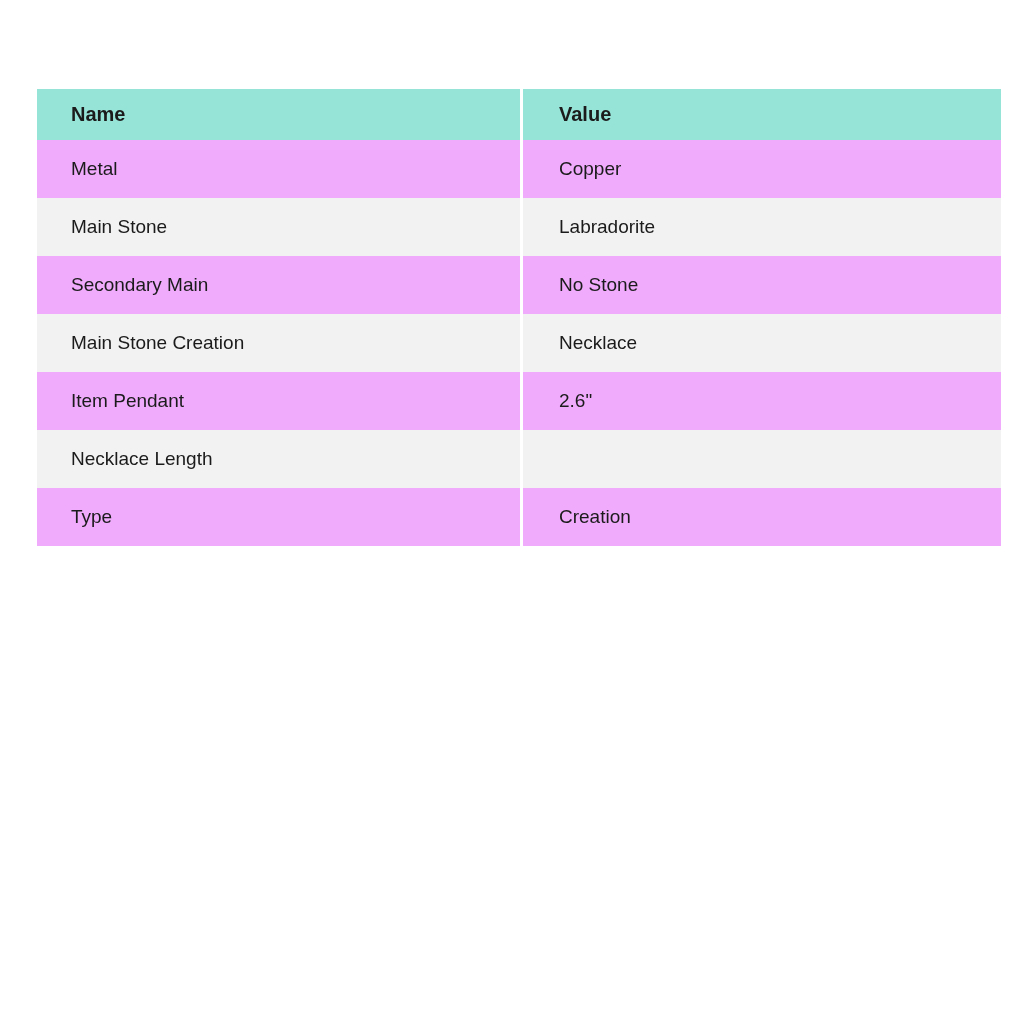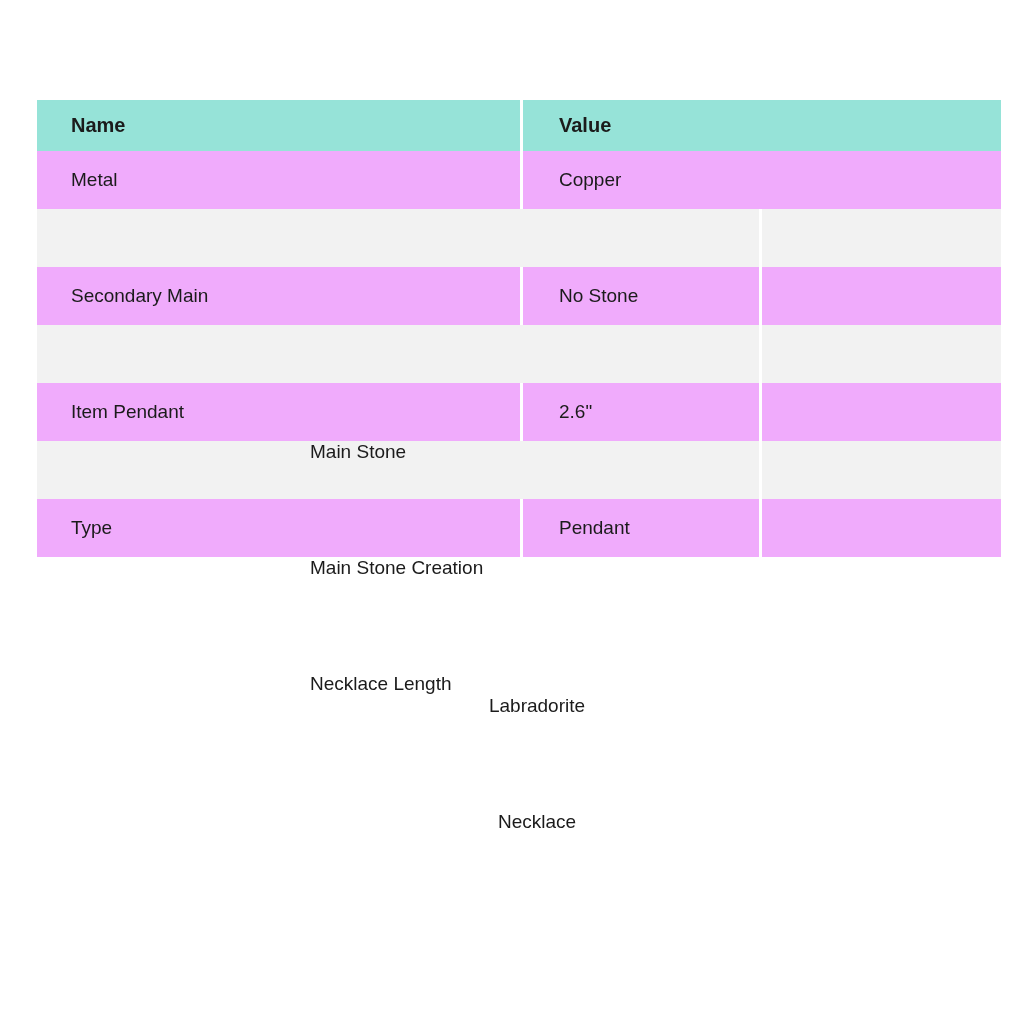--- a/index.html
+++ b/index.html
@@ -6,21 +6,21 @@
   html, body {
     width: 1024px;
     height: 1024px;
     background: #ffffff;
     font-family: "Liberation Sans", "DejaVu Sans", sans-serif;
     overflow: hidden;
   }
   .attr-table {
     position: absolute;
     left: 37px;
-    top: 100px;
+    top: 89px;
     width: 964px;
     color: var(--text-color, #1b1b1b);
   }
   .row {
     display: flex;
     width: 100%;
     align-items: center;
   }
   .header-row {
     height: 51px;
@@ -28,21 +28,20 @@
     font-weight: 700;
     font-size: 20px;
   }
   .data-row {
     height: 58px;
     font-size: 19px;
     background: #f0abfc;
   }
   .data-row.striped {
     background: var(--stripe-bg, #f2f2f2);
-    flex-direction: column;
   }
   .cell-name {
     width: 486px;
     flex: 0 0 486px;
     padding-left: 34px;
     border-right: 3px solid var(--divider-color, #ffffff);
     height: 100%;
     display: flex;
     align-items: center;
   }
@@ -87,17 +86,17 @@
     <div class="cell-name">Item Pendant</div>
     <div class="cell-value">2.6"</div>
   </div>
 
   <div class="row data-row striped">
     <div class="cell-name">Necklace Length</div>
   </div>
 
   <div class="row data-row">
     <div class="cell-name">Type</div>
-    <div class="cell-value">Pendant</div>
+    <div class="cell-value">Creation</div>
   </div>
 
 </div>
 </div>
 
 </body></html>

